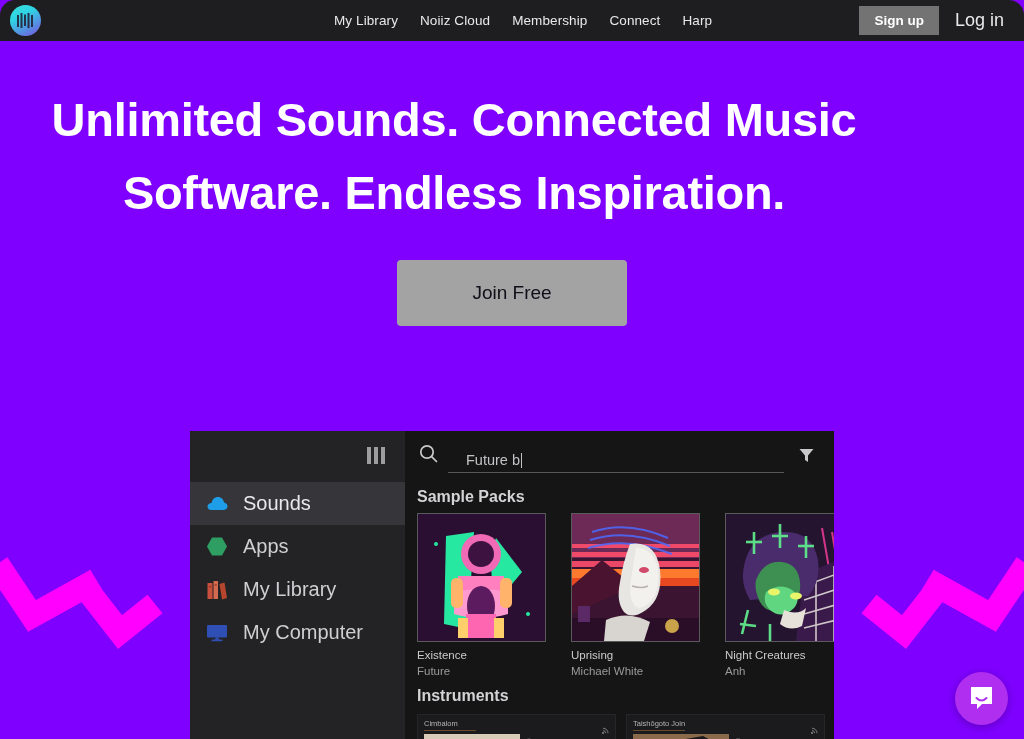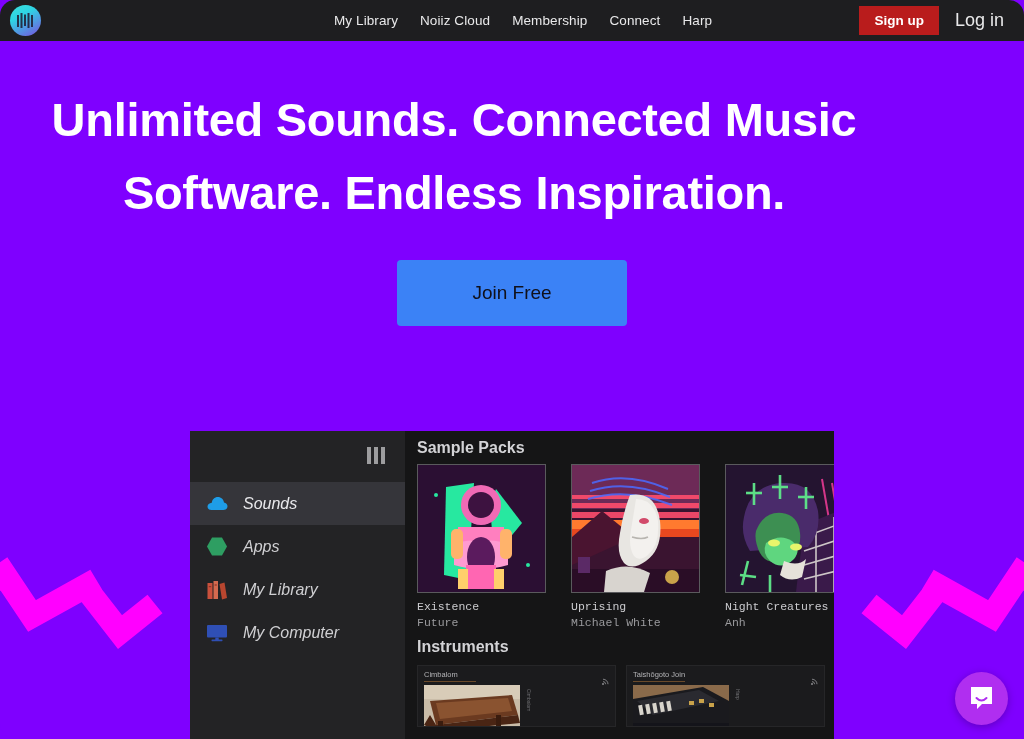--- a/index.html
+++ b/index.html
@@ -32,21 +32,21 @@
   }
   .nav-link {
     color: #e9e9ea; font-size: 13.5px; letter-spacing: .1px;
     text-decoration: none; white-space: nowrap; cursor: pointer;
   }
   .nav-right {
     position: absolute; right: 14px; top: 0; height: 41px;
     display: flex; align-items: center; gap: 16px;
   }
   .btn-signup {
-    background: #b91c1c; color: #ffffff;
+    background: #737373; color: #ffffff;
     font-size: 13.5px; font-weight: bold;
     border: none; padding: 8px 15px; cursor: pointer;
     line-height: 1;
   }
   .nav-login {
     color: #e9e9ea; font-size: 18px; text-decoration: none;
     cursor: pointer; padding-right: 6px;
   }
 
   
@@ -60,21 +60,21 @@
     text-align: center; color: #ffffff;
     font-size: 47px; font-weight: bold;
     line-height: 1.55; letter-spacing: -.3px;
   }
   .headline .l2 { display: block; }
   .cta-wrap {
     position: absolute; top: 219px; left: 0; width: 1024px;
     display: flex; justify-content: center;
   }
   .btn-join {
-    background: #3b82f6; color: #10101a;
+    background: #a3a3a3; color: #10101a;
     font-size: 19px; font-weight: normal;
     border: none; border-radius: 4px;
     width: 230px; height: 66px; cursor: pointer;
   }
 
   
   .zig { position: absolute; z-index: 1; }
   .zig-left { left: -8px; top: 513px; }
   .zig-right { right: -8px; top: 513px; }
 
@@ -93,21 +93,21 @@
   .sb-top { height: 49px; display: flex; align-items: center; justify-content: flex-end; padding-right: 20px; }
   .panel-icon { display: flex; gap: 3px; cursor: pointer; }
   .panel-icon i { display: block; width: 4px; height: 17px; background: #9d9d9f; }
   .sb-list { padding-top: 2px; }
   .sb-item {
     height: 43px; display: flex; align-items: center;
     padding-left: 15px; gap: 14px; cursor: pointer;
   }
   .sb-item.active { background: #35353a; }
   .sb-icon { width: 24px; height: 24px; display: flex; align-items: center; justify-content: center; }
-  .sb-label { color: #cfcfd2; font-size: 16px; font-style: italic; }
+  .sb-label { color: #cfcfd2; font-size: 20px; }
   .sb-item.active .sb-label { color: #e9e9ec; }
 
   .app-main { flex: 1; position: relative; background: #151516; }
   .search-row {
     height: 49px; display: flex; align-items: center;
     padding: 0 14px 0 14px; gap: 10px;
   }
   .search-icon { flex: 0 0 auto; cursor: pointer; }
   .search-field {
     flex: 1; height: 34px; display: flex; align-items: flex-end;
@@ -116,21 +116,21 @@
   }
   .search-text { color: #c3c3c6; font-size: 14.5px; }
   .caret { display: inline-block; width: 1px; height: 15px; background: #c3c3c6; margin-left: 1px; vertical-align: -2px; }
   .icon-btn { cursor: pointer; padding: 0 4px; display: flex; align-items: center; }
 
   .section-title {
     color: #d3d3d6; font-size: 16px; font-weight: bold;
     padding: 8px 0 7px 12px;
   }
   .pack-row { display: flex; gap: 11px; padding-left: 12px; }
-  .pack { width: 143px; font-family: Liberation Mono, monospace; }
+  .pack { width: 143px; }
   .pack-art {
     width: 129px; height: 129px; border: 1px solid #5a5a5d;
     position: relative; overflow: hidden;
   }
   .pack-name { color: #cbcbce; font-size: 11.5px; margin-top: 6px; line-height: 1.35; }
   .pack-author { color: #9a9a9d; font-size: 11.5px; line-height: 1.35; }
 
   .instr-row { display: flex; gap: 10px; padding-left: 12px; margin-top: 2px; }
   .instr {
     width: 199px; height: 62px; background: #1b1b1d;
@@ -269,20 +269,43 @@
             </span>
             <span class="sb-label">My Computer</span>
           </div>
 
 
         </div>
       </div>
 
       <div class="app-main">
 
+        <div class="search-row">
+          <span class="search-icon">
+            <svg width="19" height="19" viewBox="0 0 19 19">
+              <circle cx="8" cy="8" r="6.2" stroke="#c9c9cc" stroke-width="1.7" fill="none"></circle>
+              <line x1="12.6" y1="12.6" x2="17.5" y2="17.5" stroke="#c9c9cc" stroke-width="1.7" stroke-linecap="round"></line>
+            </svg>
+          </span>
+          <div class="search-field">
+            <span class="search-text">Future b</span>
+              <span class="caret"></span>
+          </div>
+          <span class="icon-btn">
+            <svg width="17" height="17" viewBox="0 0 17 17">
+              <polygon points="1.5,2 15.5,2 10,8.4 10,15 7,13 7,8.4" fill="#c9c9cc"></polygon>
+            </svg>
+          </span>
+          <span class="icon-btn">
+            <svg width="17" height="17" viewBox="0 0 17 17">
+              <line x1="2.5" y1="2.5" x2="14.5" y2="14.5" stroke="#c9c9cc" stroke-width="2.1" stroke-linecap="round"></line>
+              <line x1="14.5" y1="2.5" x2="2.5" y2="14.5" stroke="#c9c9cc" stroke-width="2.1" stroke-linecap="round"></line>
+            </svg>
+          </span>
+        </div>
 
         <div class="section-title">Sample Packs</div>
 
         <div class="pack-row">
 
           <div class="pack">
             <div class="pack-art">
               <svg width="127" height="127" viewBox="0 0 127 127">
                 <rect width="127" height="127" fill="#2b0f33"></rect>
                 <polygon points="28,22 56,18 50,115 26,110" fill="#27e8a0"></polygon>

